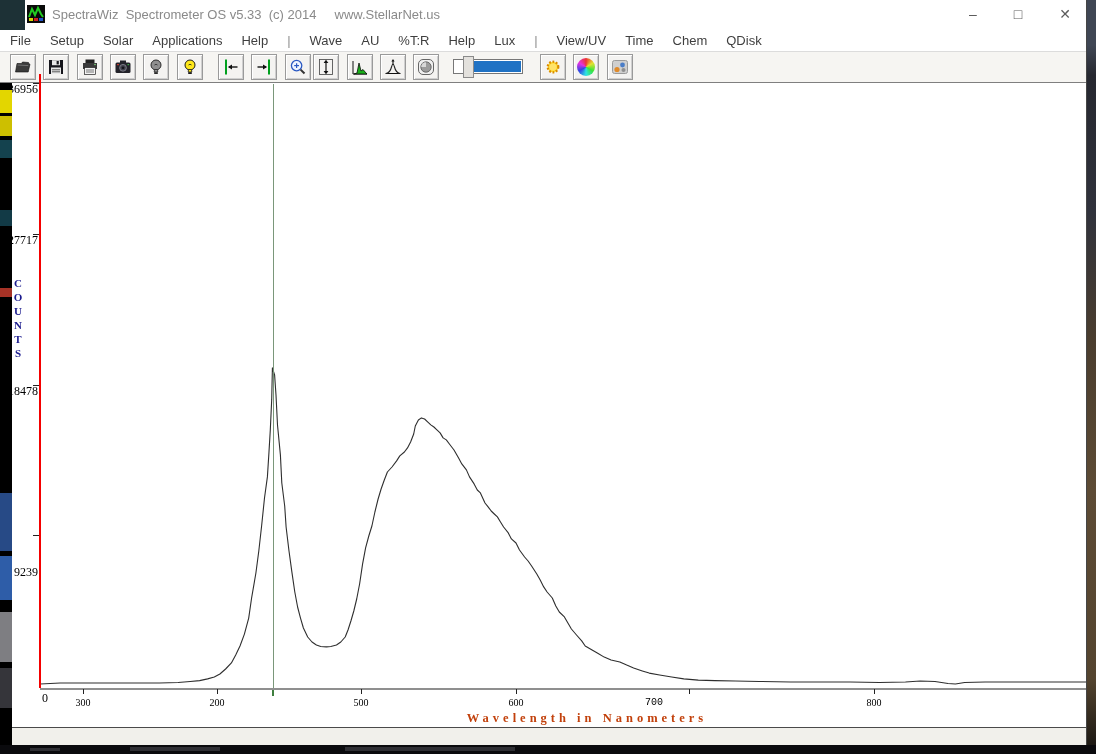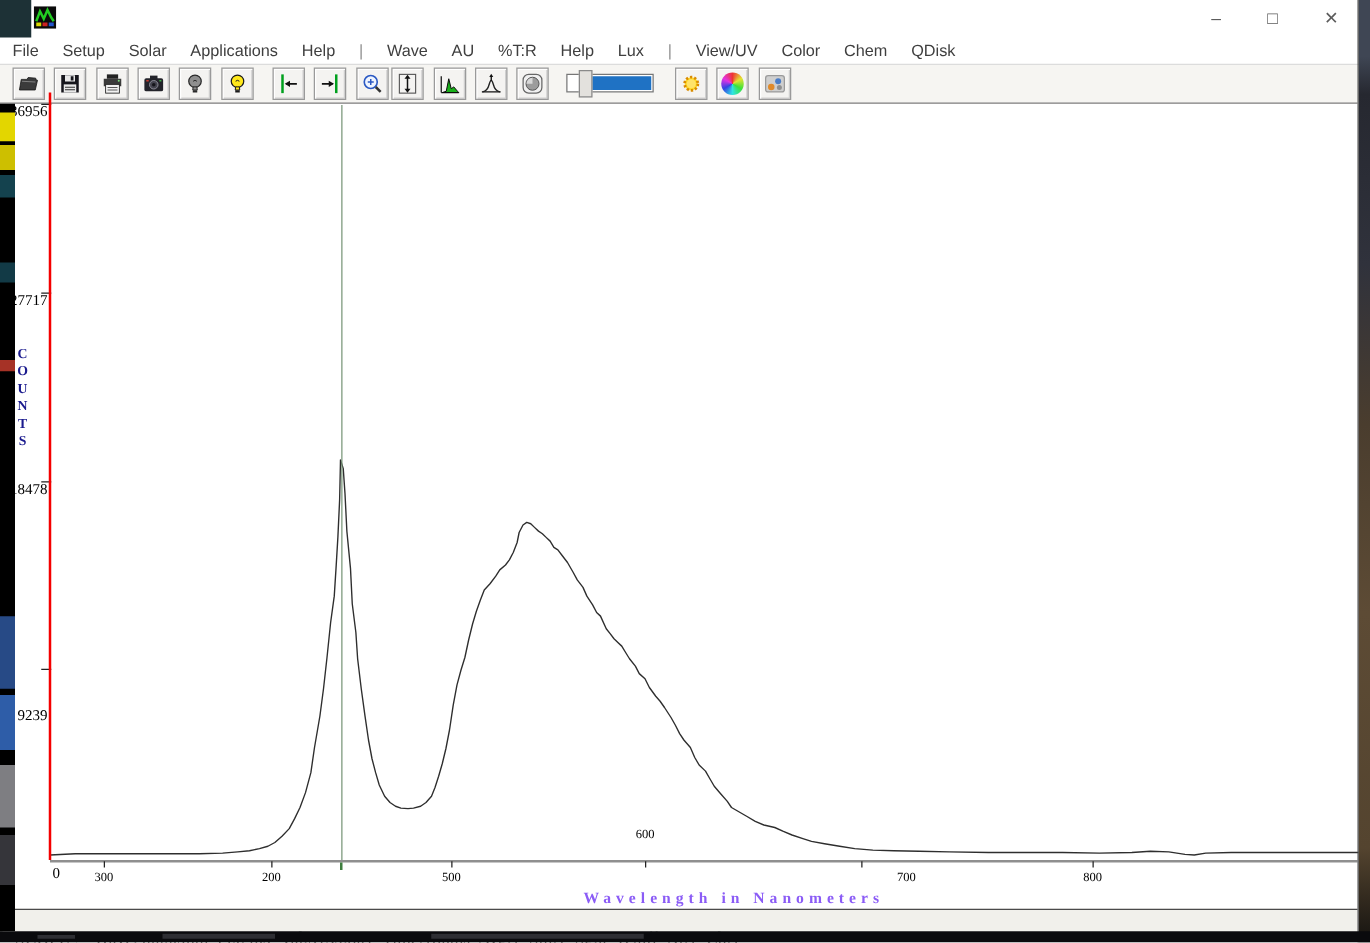--- a/index.html
+++ b/index.html
@@ -18,21 +18,21 @@
   .tb-btn{position:absolute;top:2px;width:26px;height:26px;background:#f4f3f1;border:1px solid #9a9a9a;
           box-shadow:inset 1px 1px 0 #fff,inset -1px -1px 0 #cfcfcf;
           display:flex;align-items:center;justify-content:center;padding:0}
   .tb-btn svg{display:block}
   .color-wheel{width:18px;height:18px;border-radius:50%;
       background:conic-gradient(#e33,#e3e330,#3ae33a,#2ee3e3,#3344e3,#e333e3,#e33)}
   .tb-slider{position:absolute;left:453px;top:7px;width:70px;height:15px;border:1px solid #777;background:#fff;box-sizing:border-box}
   .sl-fill{position:absolute;left:18px;top:1px;right:1px;bottom:1px;background:#1f72c4}
   .sl-thumb{position:absolute;left:9px;top:-4px;width:9px;height:20px;background:#e3e1dd;border:1px solid #8a8a8a}
   #xaxis-title{left:422px;top:711px;width:330px;text-align:center;font-family:"Liberation Serif",serif;
-      font-weight:bold;font-size:12.5px;letter-spacing:4px;color:#8b5cf6;white-space:pre}
+      font-weight:bold;font-size:12.5px;letter-spacing:4px;color:#c2410c;white-space:pre}
   #statusbar{left:0;top:727px;width:1086px;height:18px;background:#f1f0eb;border-top:1px solid #4a4a4a;
       border-left:2px solid #111;box-sizing:border-box;font-family:"Liberation Serif",serif;font-size:14px;
       color:#000;line-height:16px;white-space:pre}
   #statusbar span{padding-left:3px}
   #taskbar{left:0;top:745px;width:1096px;height:9px;background:#0a0a0d;z-index:9}
   .tb-smudge{position:absolute;background:#2e2e33}
   #leftstrip{left:0;top:83px;width:12px;height:662px;background:#000;z-index:7}
   #rightstrip{left:1086px;top:0;width:10px;height:754px;z-index:8;border-left:1px solid #454545;box-sizing:border-box;
       background:linear-gradient(180deg,#3f4654 0%,#3f4654 6%,#262830 10%,#30323c 28%,#4a3d2e 45%,#5d4b35 65%,#54442f 90%,#151310 100%)}
   #topleft{left:0;top:0;width:25px;height:30px;background:#1d3136;z-index:2}
@@ -47,41 +47,42 @@
 <div class="abs" id="titlebar">
   <span class="abs" id="appicon">
     <svg width="18" height="18" viewBox="0 0 18 18">
       <rect width="18" height="18" fill="#0a0a0a"></rect>
       <path d="M2 12 L5 4 L8 10 L11 3 L14 9 L16 12" stroke="#22cc22" stroke-width="2" fill="none"></path>
       <rect x="2" y="13" width="4" height="3" fill="#d8d800"></rect>
       <rect x="7" y="13" width="4" height="3" fill="#cc2222"></rect>
       <rect x="12" y="13" width="4" height="3" fill="#2255cc"></rect>
     </svg>
   </span>
+  <span class="abs" id="title">SpectraWiz  Spectrometer OS v5.33  (c) 2014     www.StellarNet.us</span>
   <span class="abs winctl" id="btn-min">–</span>
   <span class="abs winctl" id="btn-max">□</span>
   <span class="abs winctl" id="btn-close">✕</span>
 </div>
 
 <div class="abs" id="topleft" style="background: rgb(29, 49, 54);"></div>
 <div class="abs" id="menubar">
     <span class="menu-item">File</span>
     <span class="menu-item">Setup</span>
     <span class="menu-item">Solar</span>
     <span class="menu-item">Applications</span>
     <span class="menu-item">Help</span>
     <span class="menu-sep">|</span>
     <span class="menu-item">Wave</span>
     <span class="menu-item">AU</span>
     <span class="menu-item">%T:R</span>
     <span class="menu-item">Help</span>
     <span class="menu-item">Lux</span>
     <span class="menu-sep">|</span>
     <span class="menu-item">View/UV</span>
-    <span class="menu-item">Color</span>
+    <span class="menu-item">Time</span>
     <span class="menu-item">Chem</span>
     <span class="menu-item">QDisk</span>
   </div>
 <div class="abs" id="toolbar">
     <button class="tb-btn" style="left: 10px;">
       <span>
         <svg width="20" height="20" viewBox="0 0 20 20">
           <path d="M2.5 15 L4 6.5 L8.5 6.5 L9.5 5 L15.5 5.5 L16 7 L17 7.2 L15.2 15 Z" fill="#3b3b3b" stroke="#111" stroke-width="0.6"></path>
           <path d="M4.5 8 L15.3 8.6" stroke="#8a8a8a" stroke-width="0.7"></path>
         </svg>
@@ -247,23 +248,23 @@
     <div class="ylab" style="position: absolute; left: 6px; top: 565px;">9239</div>
     <div style="position: absolute; left: 33px; top: 535.3px; width: 8px; height: 1px; background: rgb(34, 34, 34);"></div>
     <div class="ylab" style="position: absolute; left: 42px; top: 691px; width: 14px; text-align: left; font-size: 12px;">0</div>
     <div style="position: absolute; left: 83px; top: 689px; width: 1px; height: 5px; background: rgb(34, 34, 34);"></div>
     <div class="xlab" style="position: absolute; left: 63px; top: 697px;">300</div>
     <div style="position: absolute; left: 217px; top: 689px; width: 1px; height: 5px; background: rgb(34, 34, 34);"></div>
     <div class="xlab" style="position: absolute; left: 197px; top: 697px;">200</div>
     <div style="position: absolute; left: 361px; top: 689px; width: 1px; height: 5px; background: rgb(34, 34, 34);"></div>
     <div class="xlab" style="position: absolute; left: 341px; top: 697px;">500</div>
     <div style="position: absolute; left: 516px; top: 689px; width: 1px; height: 5px; background: rgb(34, 34, 34);"></div>
-    <div class="xlab" style="position: absolute; left: 496px; top: 662px;">600</div>
+    <div class="xlab" style="position: absolute; left: 496px; top: 697px;">600</div>
     <div style="position: absolute; left: 689px; top: 689px; width: 1px; height: 5px; background: rgb(34, 34, 34);"></div>
-    <div class="xlab" style="position: absolute; left: 705px; top: 697px;">700</div>
+    <div class="xlab" style="position: absolute; left: 634px; top: 697px; font-family: Liberation Mono, monospace;">700</div>
     <div style="position: absolute; left: 874px; top: 689px; width: 1px; height: 5px; background: rgb(34, 34, 34);"></div>
     <div class="xlab" style="position: absolute; left: 854px; top: 697px;">800</div>
     <div style="position: absolute; left: 0px; top: 0px;">
       <div class="cletter" style="top: 277px;">C</div>
       <div class="cletter" style="top: 291px;">O</div>
       <div class="cletter" style="top: 305px;">U</div>
       <div class="cletter" style="top: 319px;">N</div>
       <div class="cletter" style="top: 333px;">T</div>
       <div class="cletter" style="top: 347px;">S</div>
     </div>

